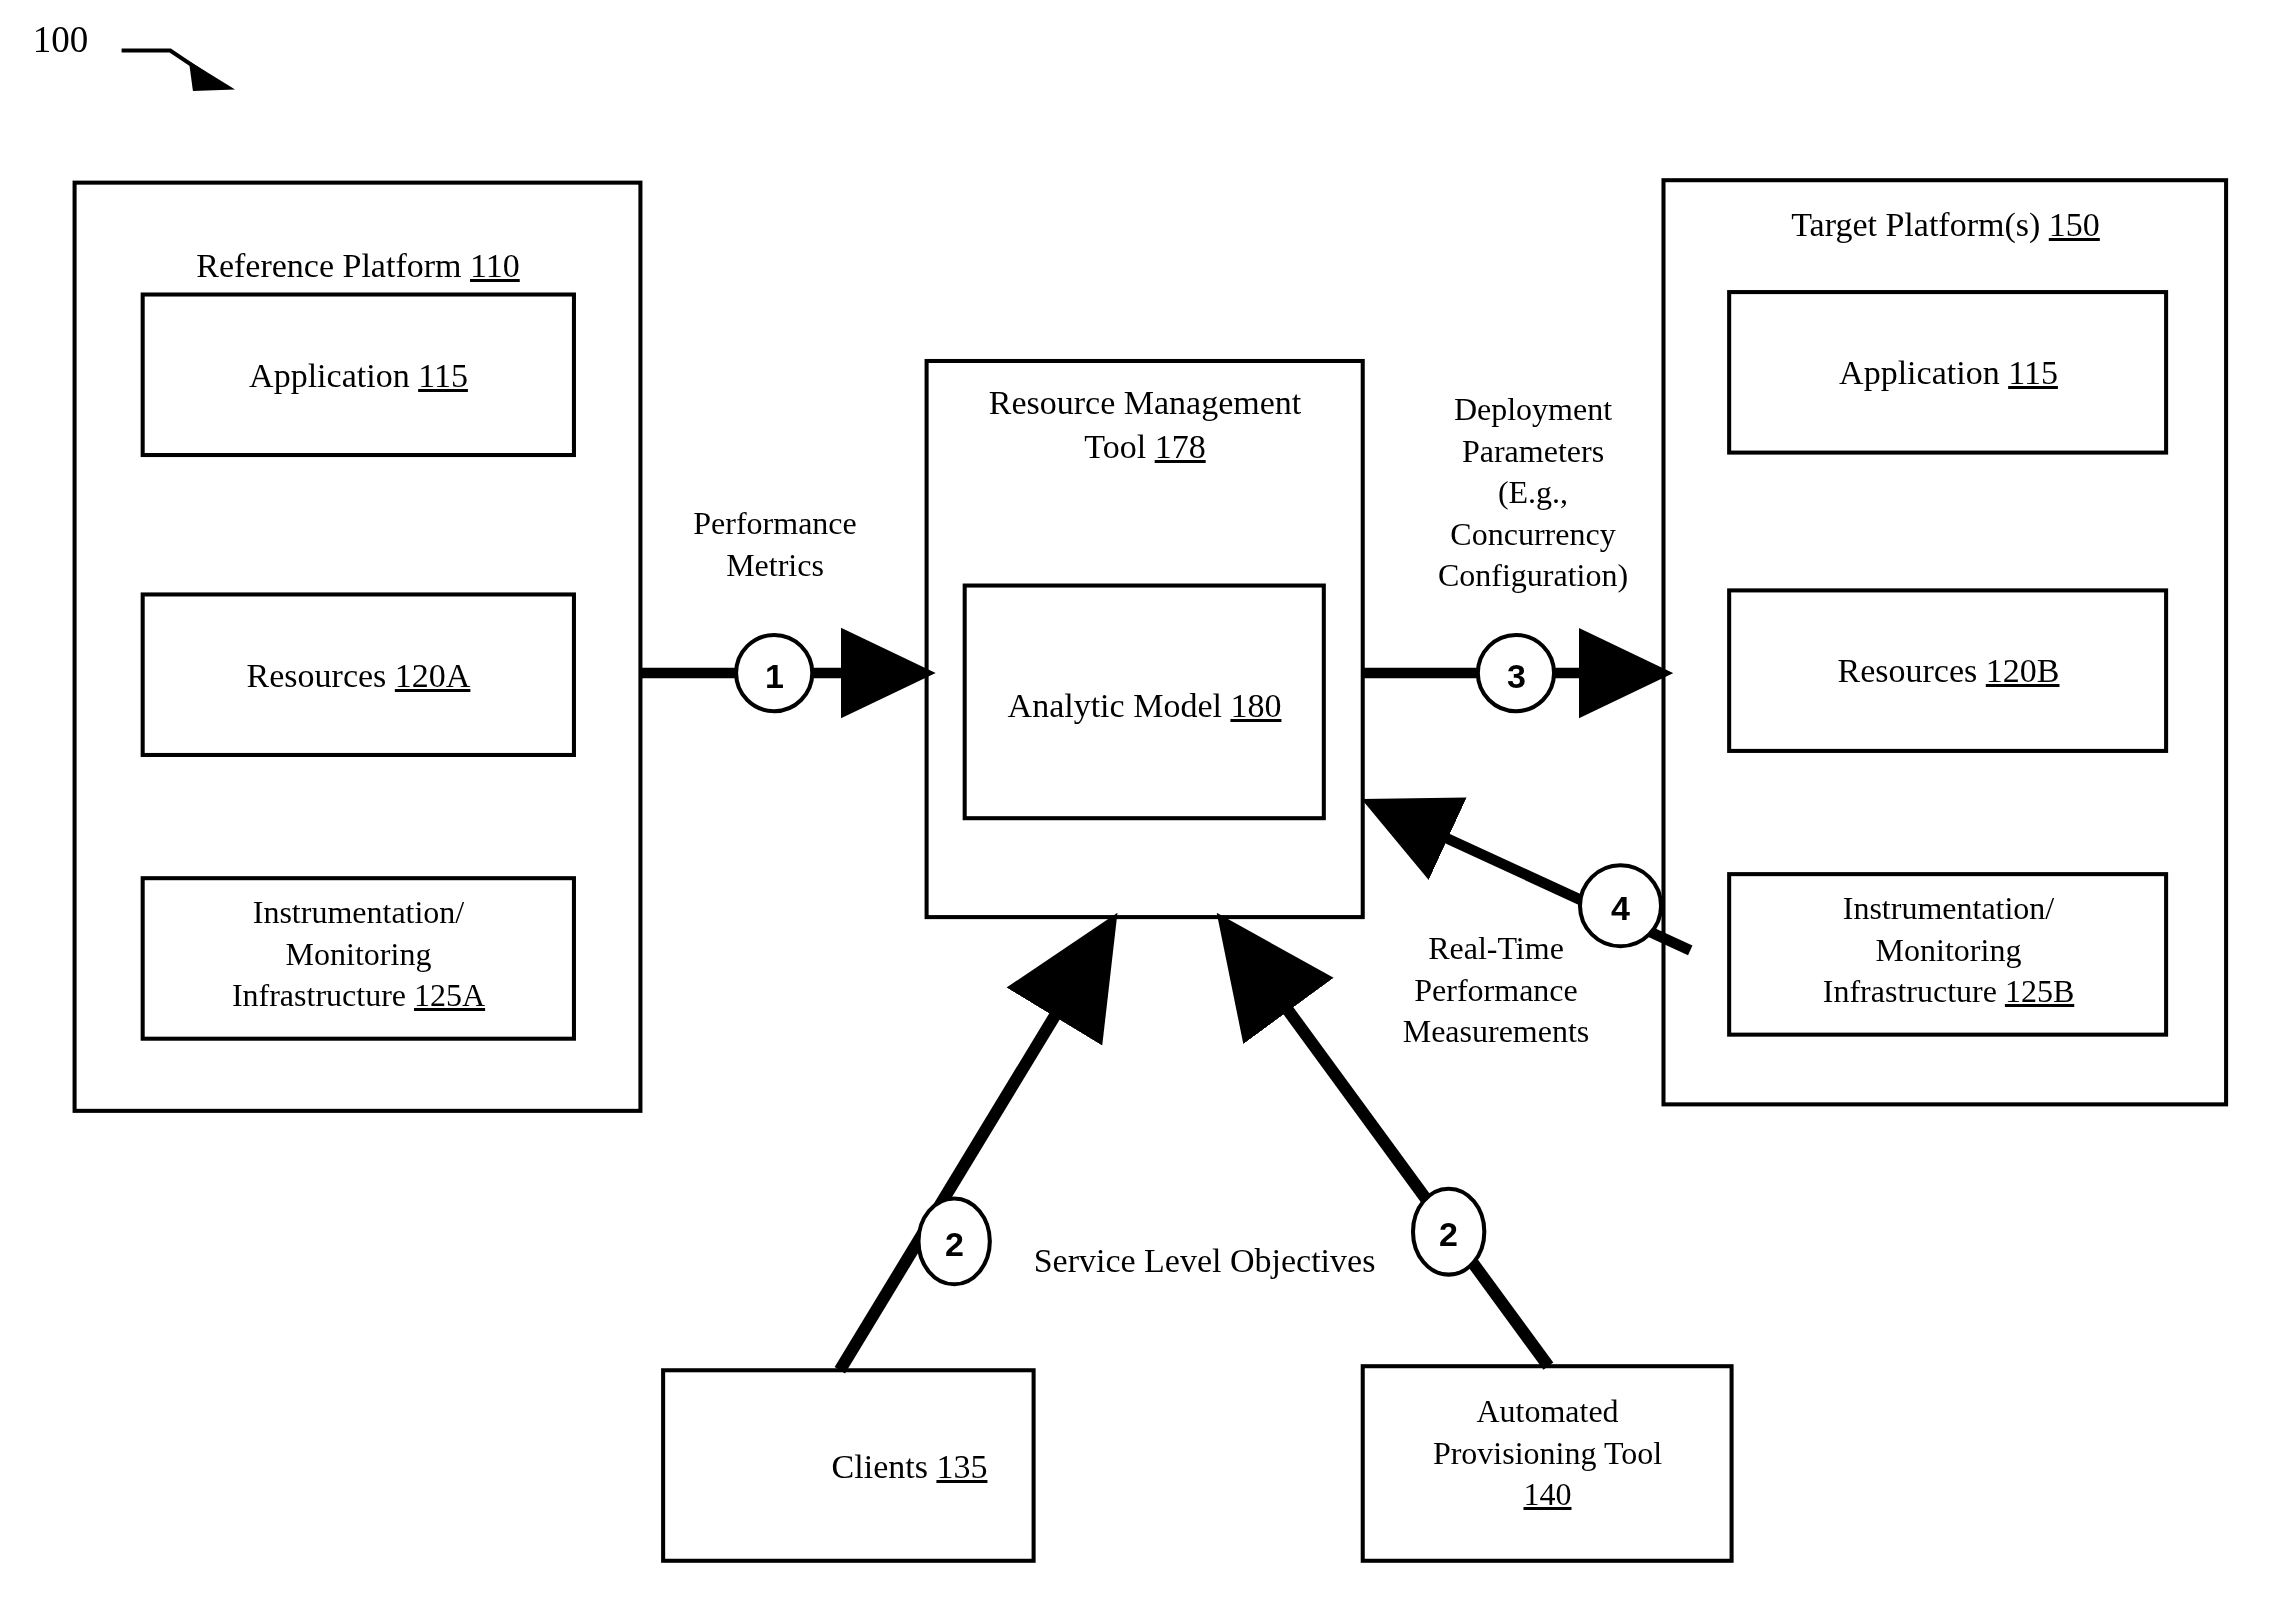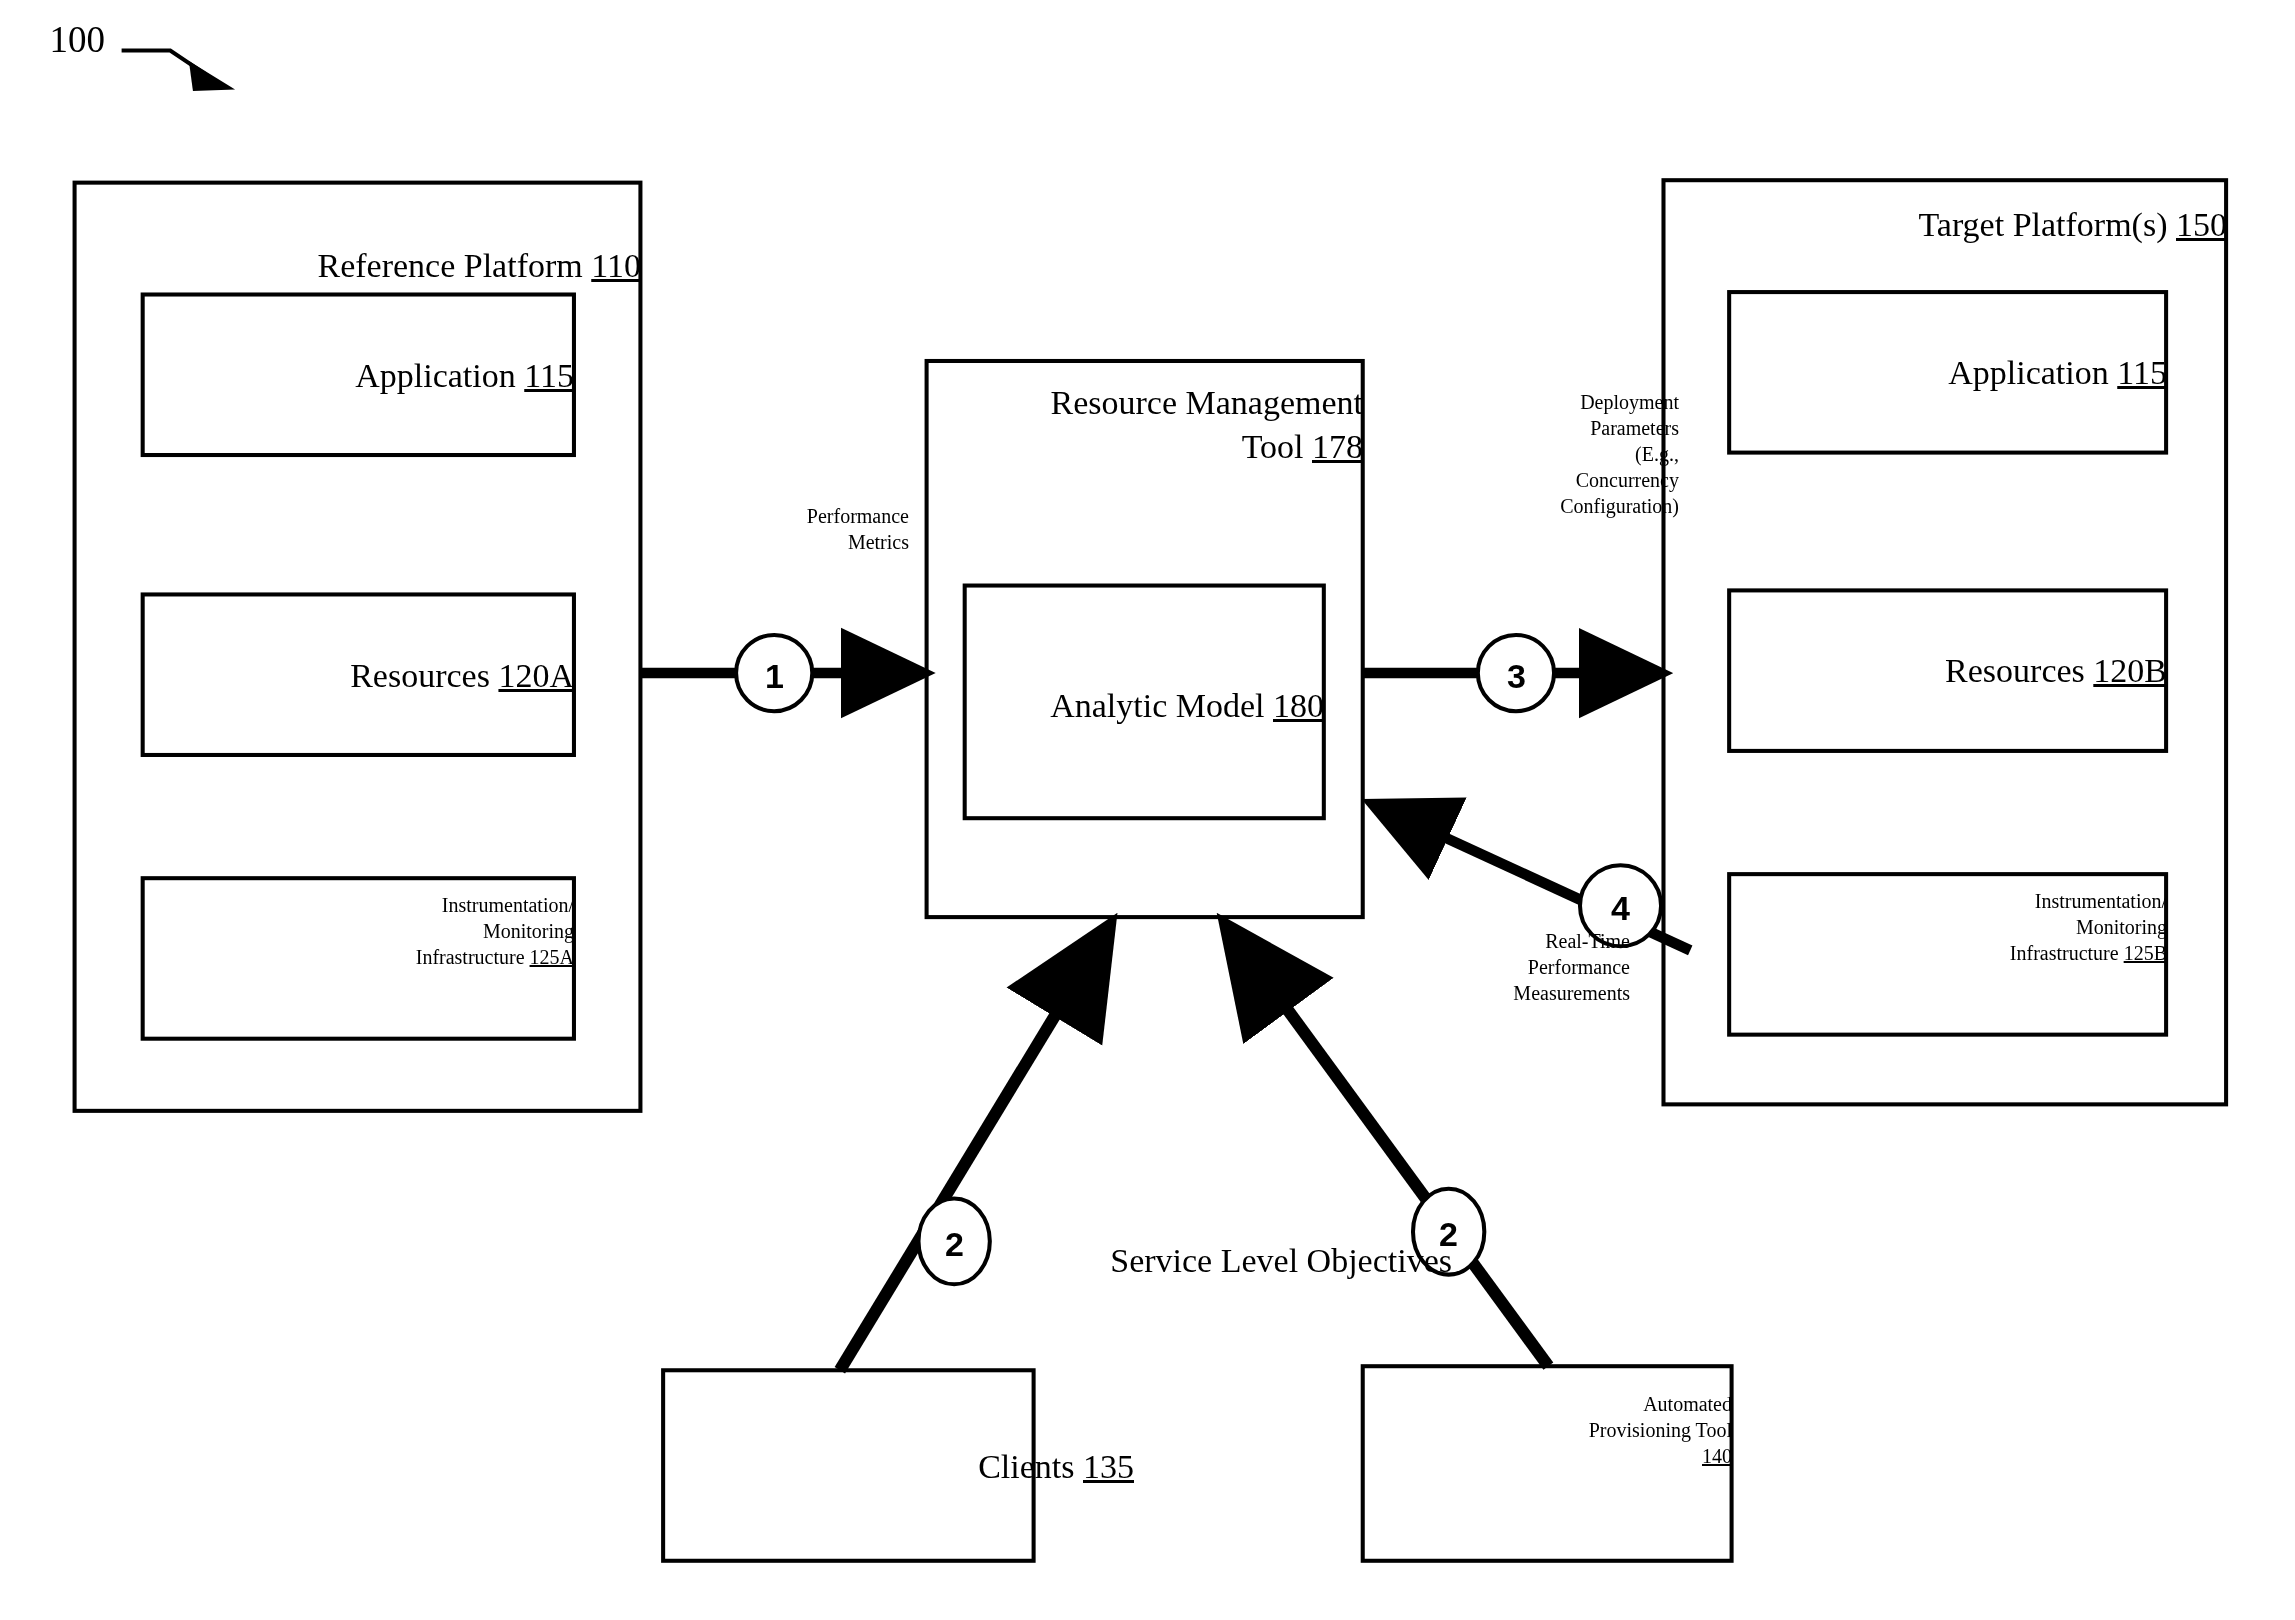--- a/index.html
+++ b/index.html
@@ -1,21 +1,21 @@
 <!DOCTYPE html>
 <html style="font-size:13px"><head>
 <meta charset="utf-8">
 <style>
   html,body{margin:0;padding:0;background:#fff;}
   body{width:2295px;height:1621px;overflow:hidden;
        font-family:"Liberation Serif","DejaVu Serif",serif;color:#000;}
   #stage{position:relative;width:2295px;height:1621px;background:#fff;}
   svg{position:absolute;top:0;left:0;width:2295px;height:1621px;}
-  .lbl{position:absolute;text-align:right;line-height:1.30;color:#000;}
-  .t40{font-size:20px;}
+  .lbl{position:absolute;text-align:center;line-height:1.30;color:#000;}
+  .t40{font-size:32px;}
   .t42{font-size:34px;}
   .t44{font-size:36px;}
   .u{text-decoration:underline;}
   .num{font-family:"Liberation Sans","DejaVu Sans",sans-serif;font-weight:bold;
        font-size:34px;text-align:center;}
 </style>
 </head>
 <body>
 
 <div id="stage">

